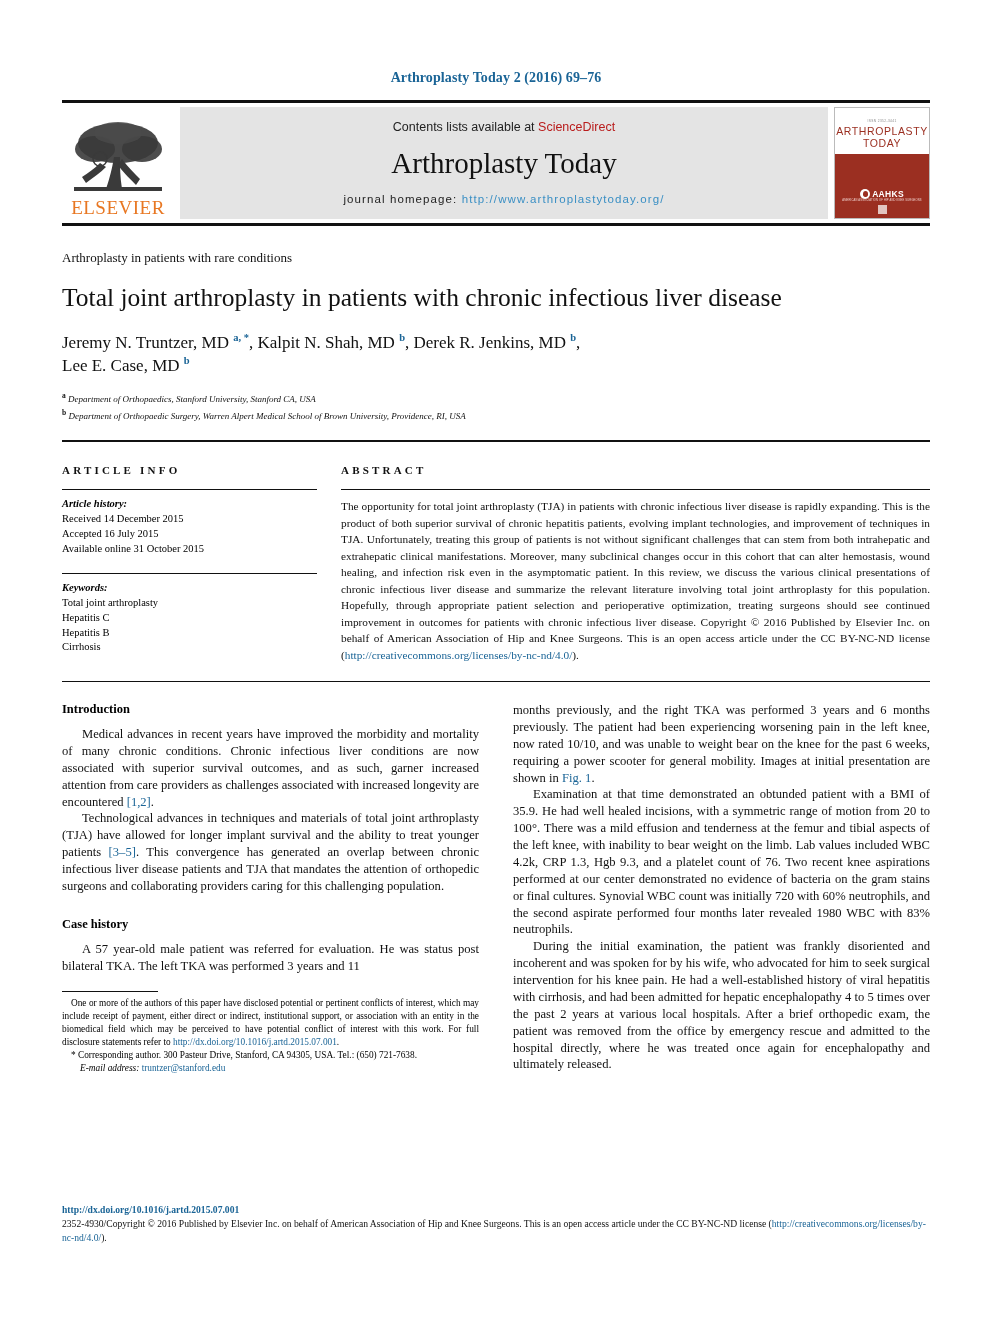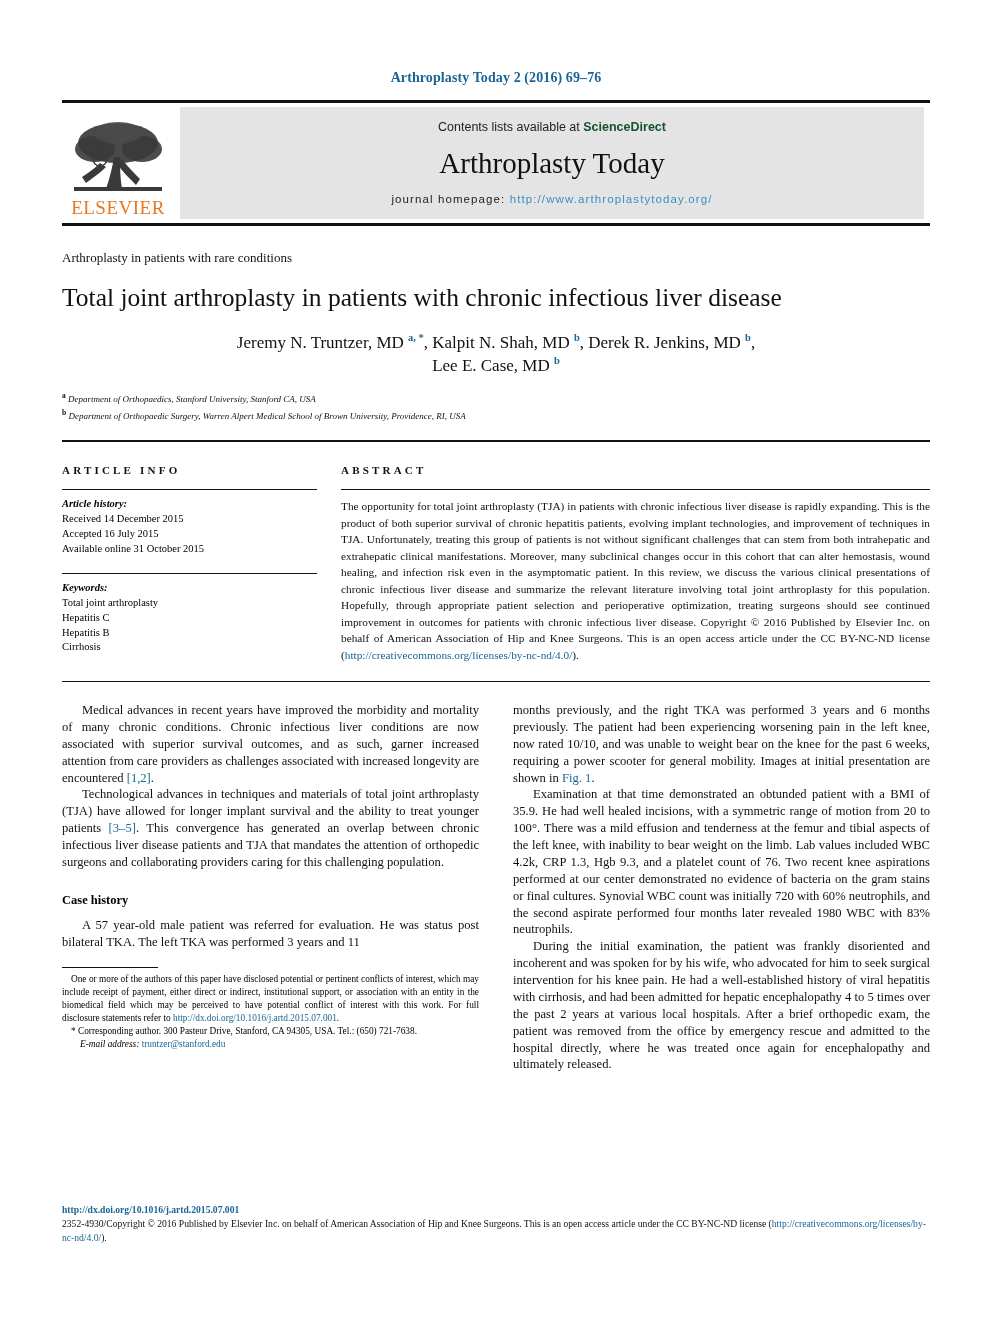--- a/index.html
+++ b/index.html
@@ -64,21 +64,21 @@
     flex-direction: column;
     align-items: center;
     justify-content: space-between;
     padding: 13px 0 14px 0;
   }
   .contents-line {
     font-family: "Liberation Sans", sans-serif;
     font-size: 12.5px;
     color: #222;
   }
-  .contents-line .sd { color: #14532d; font-weight: bold; }
+  .contents-line .sd { color: #b91c1c; }
   .journal-title {
     font-family: "Liberation Serif", serif;
     font-size: 29px;
     color: #111;
     line-height: 1;
   }
   .homepage-line {
     font-family: "Liberation Sans", sans-serif;
     font-size: 11.5px;
     letter-spacing: 1.1px;
@@ -133,21 +133,20 @@
     font-size: 25.5px;
     line-height: 1.24;
     color: #111;
     font-weight: 400;
   }
   .authors {
     margin-top: 11px;
     font-size: 17px;
     line-height: 1.4;
     color: #111;
-    text-align: center;
   }
   .authors sup { color: #1a6496; font-size: 10.5px; font-weight: bold; vertical-align: super; }
   .affiliations {
     margin-top: 12px;
     font-size: 9px;
     font-style: italic;
     line-height: 1.55;
     color: #111;
   }
   .affiliations sup { font-style: normal; font-weight: bold; font-size: 7.5px; }
@@ -257,20 +256,35 @@
     <div class="header-center">
       <div class="contents-line">
         <span>Contents lists available at </span><span class="sd">ScienceDirect</span>
       </div>
       <div class="journal-title">Arthroplasty Today</div>
       <div class="homepage-line">
         <span>journal homepage: </span><span class="url">http://www.arthroplastytoday.org/</span>
       </div>
     </div>
 
+    <div class="cover-thumb">
+      <div class="cover-top">
+        <div class="cover-kicker">ISSN 2352-3441</div>
+        <div class="cover-t1">ARTHROPLASTY</div>
+        <div class="cover-t2">TODAY</div>
+      </div>
+      <div class="cover-body">
+        <div class="aahks">
+          <span class="aahks-mark"></span>
+          <span class="aahks-word">AAHKS</span>
+        </div>
+        <div class="aahks-sub">AMERICAN ASSOCIATION OF HIP AND KNEE SURGEONS</div>
+        <div class="cover-foot"></div>
+      </div>
+    </div>
   </div>
 
   <div class="section-kicker">Arthroplasty in patients with rare conditions</div>
   <h1 class="article-title">Total joint arthroplasty in patients with chronic infectious liver disease</h1>
 
   <div class="authors">
     <span>Jeremy N. Truntzer, MD </span><sup>a, *</sup><span>, Kalpit N. Shah, MD </span><sup>b</sup><span>, Derek R. Jenkins, MD </span><sup>b</sup><span>,</span><br>
     <span>Lee E. Case, MD </span><sup>b</sup>
   </div>
 
@@ -309,20 +323,21 @@
         <span>Copyright © 2016 Published by Elsevier Inc. on behalf of American Association of Hip and Knee Surgeons. This is an open access article under the CC BY-NC-ND license (</span><span class="lnk">http://creativecommons.org/licenses/by-nc-nd/4.0/</span><span>).</span>
       </div>
     </div>
   </div>
 
   <div class="rule-mid"></div>
 
   <div class="body-cols">
 
     <div class="bcol">
+      <h2 class="body-head">Introduction</h2>
       <p class="body-p"><span>Medical advances in recent years have improved the morbidity and mortality of many chronic conditions. Chronic infectious liver conditions are now associated with superior survival outcomes, and as such, garner increased attention from care providers as challenges associated with increased longevity are encountered </span><span class="lnk">[1,2]</span><span>.</span></p>
       <p class="body-p"><span>Technological advances in techniques and materials of total joint arthroplasty (TJA) have allowed for longer implant survival and the ability to treat younger patients </span><span class="lnk">[3–5]</span><span>. This convergence has generated an overlap between chronic infectious liver disease patients and TJA that mandates the attention of orthopedic surgeons and collaborating providers caring for this challenging population.</span></p>
 
       <h2 class="body-head spaced">Case history</h2>
       <p class="body-p">A 57 year-old male patient was referred for evaluation. He was status post bilateral TKA. The left TKA was performed 3 years and 11</p>
 
       <div class="footnote-rule"></div>
       <div class="footnote">
         <p class="ind"><span>One or more of the authors of this paper have disclosed potential or pertinent conflicts of interest, which may include receipt of payment, either direct or indirect, institutional support, or association with an entity in the biomedical field which may be perceived to have potential conflict of interest with this work. For full disclosure statements refer to </span><span class="lnk">http://dx.doi.org/10.1016/j.artd.2015.07.001</span><span>.</span></p>
         <p class="ind"><span>*</span><span> Corresponding author. 300 Pasteur Drive, Stanford, CA 94305, USA. Tel.: (650) 721-7638.</span></p>

